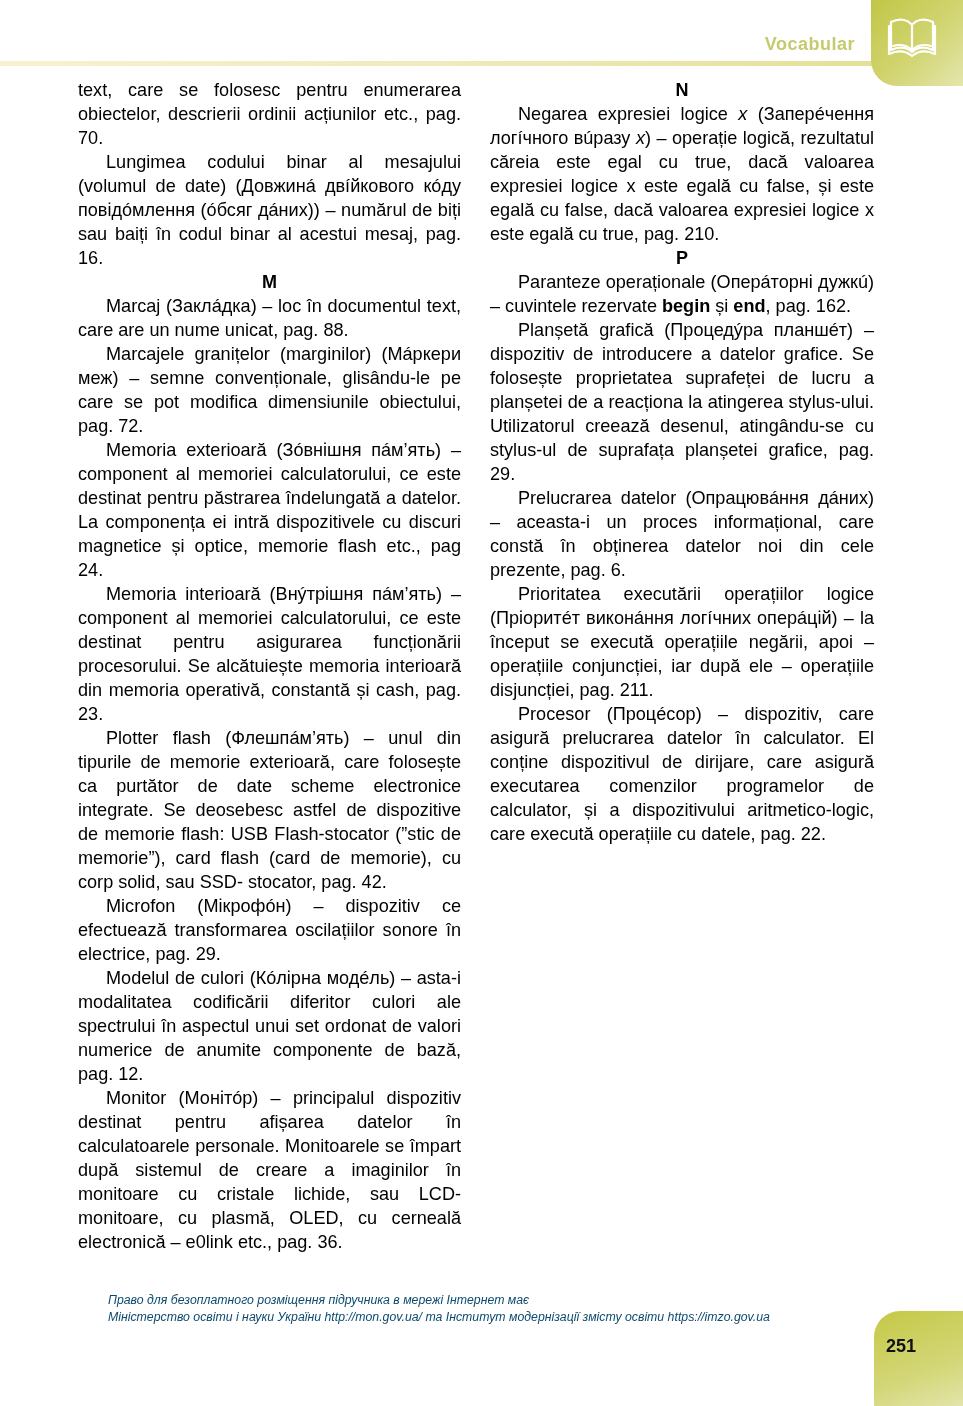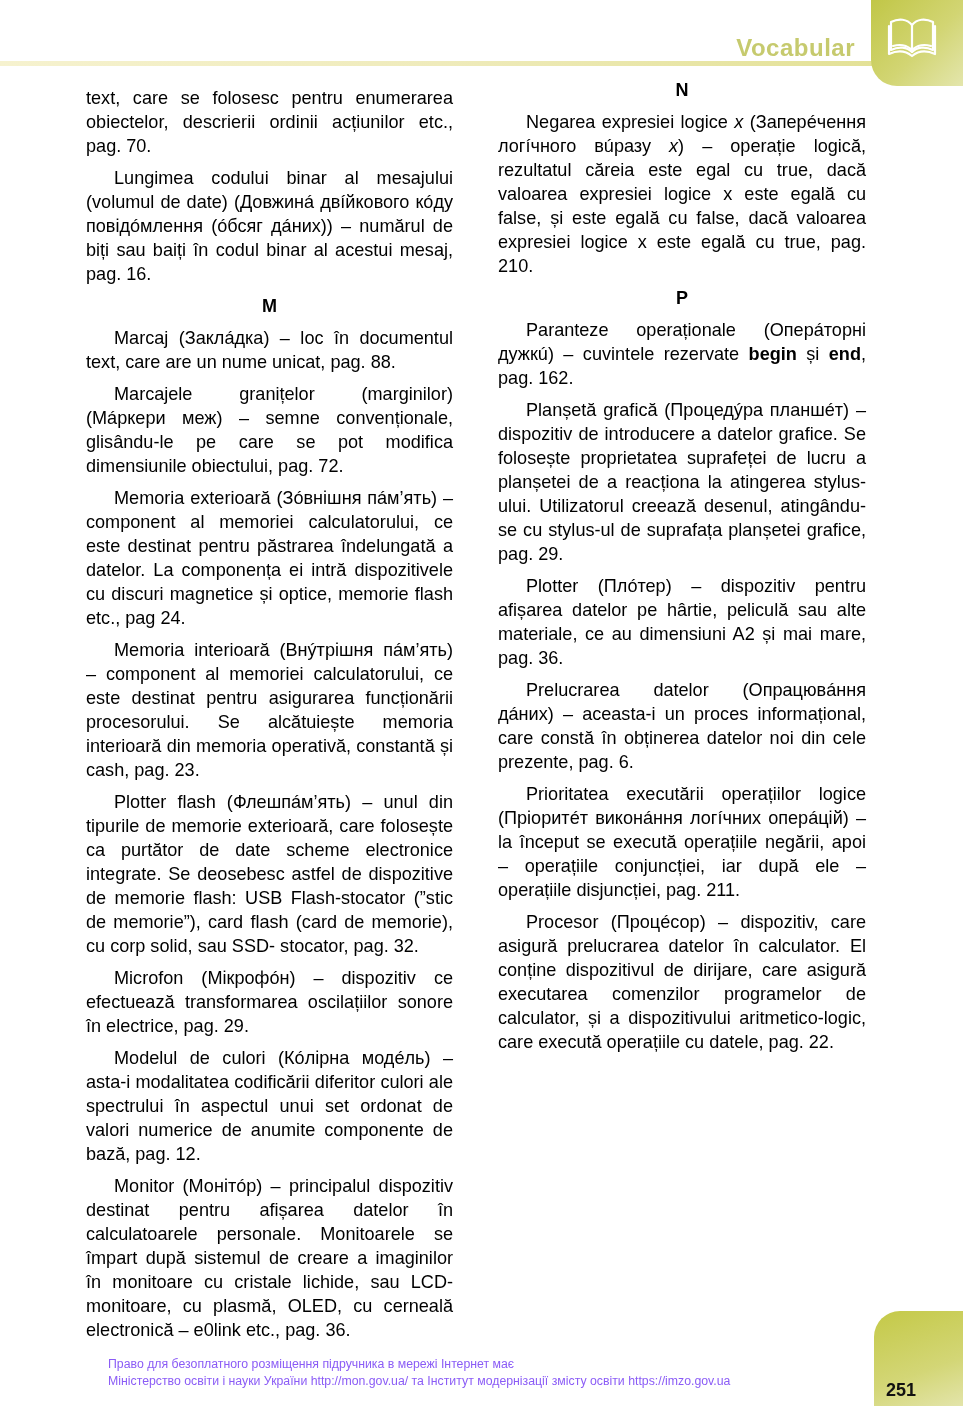--- a/index.html
+++ b/index.html
@@ -8,56 +8,57 @@
       background: #ffffff; color: #000;
       font-family: "Liberation Sans", sans-serif;
     }
     .header-line {
       position: absolute; left: 0; top: 61px; width: 880px; height: 5px;
       background: linear-gradient(to right, #f6f2cf 0%, #efebbb 50%, #e3e196 100%);
     }
     .header-title {
       position: absolute; right: 108px; top: 34px;
       font-family: "Liberation Sans", sans-serif; font-weight: bold;
-      font-size: 24px; color: #c6ca6e; letter-spacing: 0.5px;
+      font-size: 18px; color: #c6ca6e; letter-spacing: 0.5px;
     }
     .header-tab {
       position: absolute; left: 871px; top: -10px; width: 102px; height: 96px;
       border-radius: 0 0 0 26px;
       background: linear-gradient(135deg, #bfc542 0%, #d2d573 55%, #e6e8b4 100%);
     }
     .header-tab svg { position: absolute; left: 16px; top: 26px; }
     .col {
       position: absolute; top: 78px;
       font-size: 18.1px; line-height: 24px; text-align: justify;
       hyphens: manual;
     }
     .col-left { left: 78px; width: 383px; }
     .col-right { left: 490px; width: 384px; }
     .letter {
       text-align: center; font-weight: bold; font-size: 18px;
       margin: 0; line-height: 24px;
     }
-    .entry { margin: 8px; text-indent: 28px; }
+    .entry { margin: 0; text-indent: 28px; }
     .entry.cont { text-indent: 0; }
     .term { font-weight: normal; }
     .term i { font-style: italic; }
     .footer-text {
-      position: absolute; left: 108px; top: 1356px;
-      font-size: 12.3px; line-height: 17px; color: #8b5cf6;
+      position: absolute; left: 108px; top: 1292px;
+      font-size: 12.3px; line-height: 17px; color: #0c4a6e;
       font-family: "Liberation Sans", sans-serif;
+      font-style: italic;
     }
     .page-tab {
       position: absolute; left: 874px; top: 1311px; width: 100px; height: 106px;
       border-radius: 26px 0 0 0;
       background: linear-gradient(160deg, #c4c947 0%, #d3d676 55%, #e8e9bb 100%);
     }
     .page-number {
       position: absolute; left: 886px; top: 1336px;
-      font-weight: bold; font-size: 18px; color: #111; margin-top: 44px;
+      font-weight: bold; font-size: 18px; color: #111;
     }
   </style>
 </head>
 <body>
 
 <div class="header-line"></div>
 <div class="header-title">Vocabular</div>
 <div class="header-tab">
   <svg width="50" height="44" viewBox="0 0 50 44" fill="none" stroke="#ffffff" stroke-width="2.2" stroke-linejoin="round" stroke-linecap="round">
     <path d="M4 6 C12 2, 20 3, 25 9 C30 3, 38 2, 46 6 L46 34 C38 30, 30 31, 25 36 C20 31, 12 30, 4 34 Z"></path>
@@ -69,34 +70,33 @@
 
 <div class="col col-left">
   <p class="entry cont">text, care se folosesc pentru enumerarea obiectelor, descrierii ordinii acțiunilor etc., pag. 70.</p>
   <p class="entry"><span class="term">Lungimea codului binar al mesajului (volumul de date) (Довжинá двíйкового кóду повідóмлення (óбсяг дáних))</span><span> – numărul de biți sau baiți în codul binar al acestui mesaj, pag. 16.</span></p>
 
   <p class="letter">M</p>
   <p class="entry"><span class="term">Marcaj (Заклáдка)</span><span> – loc în documentul text, care are un nume unicat, pag. 88.</span></p>
   <p class="entry"><span class="term">Marcajele granițelor (marginilor) (Мáркери меж)</span><span> – semne convenționale, glisându-le pe care se pot modifica dimensiunile obiectului, pag. 72.</span></p>
   <p class="entry"><span class="term">Memoria exterioară (Зóвнішня пáм’ять)</span><span> – component al memoriei calculatorului, ce este destinat pentru păstrarea îndelungată a datelor. La componența ei intră dispozitivele cu discuri magnetice și optice, memorie flash etc., pag 24.</span></p>
   <p class="entry"><span class="term">Memoria interioară (Внýтрішня пáм’ять)</span><span> – component al memoriei calculatorului, ce este destinat pentru asigurarea funcționării procesorului. Se alcătuiește memoria interioară din memoria operativă, constantă și cash, pag. 23.</span></p>
-  <p class="entry"><span class="term">Plotter flash (Флешпáм’ять)</span><span> – unul din tipurile de memorie exterioară, care folosește ca purtător de date scheme electronice integrate. Se deosebesc astfel de dispozitive de memorie flash: USB Flash-stocator (”stic de memorie”), card flash (card de memorie), cu corp solid, sau SSD- stocator, pag. 32.</span></p>
+  <p class="entry"><span class="term">Plotter flash (Флешпáм’ять)</span><span> – unul din tipurile de memorie exterioară, care folosește ca purtător de date scheme electronice integrate. Se deosebesc astfel de dispozitive de memorie flash: USB Flash-stocator (”stic de memorie”), card flash (card de memorie), cu corp solid, sau SSD- stocator, pag. 42.</span></p>
   <p class="entry"><span class="term">Microfon (Мікрофóн)</span><span> – dispozitiv ce efectuează transformarea oscilațiilor sonore în electrice, pag. 29.</span></p>
   <p class="entry"><span class="term">Modelul de culori (Кóлірна модéль)</span><span> – asta-i modalitatea codificării diferitor culori ale spectrului în aspectul unui set ordonat de valori numerice de anumite componente de bază, pag. 12.</span></p>
   <p class="entry"><span class="term">Monitor (Монітóр)</span><span> – principalul dispozitiv destinat pentru afișarea datelor în calculatoarele personale. Monitoarele se împart după sistemul de creare a imaginilor în monitoare cu cristale lichide, sau LCD-monitoare, cu plasmă, OLED, cu cerneală electronică – e0link etc., pag. 36.</span></p>
 </div>
 
 <div class="col col-right">
   <p class="letter">N</p>
   <p class="entry"><span class="term"><span>Negarea expresiei logice </span><i>x</i><span> (Заперéчення логíчного вúразу </span><i>x</i><span>)</span></span><span> – operație logică, rezultatul căreia este egal cu true, dacă valoarea expresiei logice x este egală cu false, și este egală cu false, dacă valoarea expresiei logice x este egală cu true, pag. 210.</span></p>
 
   <p class="letter">P</p>
   <p class="entry"><span class="term">Paranteze operaționale (Оперáторні дужкú)</span><span> – cuvintele rezervate </span><b>begin</b><span> și </span><b>end</b><span>, pag. 162.</span></p>
   <p class="entry"><span class="term">Planșetă grafică (Процедýра планшéт)</span><span> – dispozitiv de introducere a datelor grafice. Se folosește proprietatea suprafeței de lucru a planșetei de a reacționa la atingerea stylus-ului. Utilizatorul creează desenul, atingându-se cu stylus-ul de suprafața planșetei grafice, pag. 29.</span></p>
-  <p class="entry"><span class="term">Plotter (Плóтер)</span><span> – dispozitiv pentru afișarea datelor pe hârtie, peliculă sau alte materiale, ce au dimensiuni A2 și mai mare, pag. 36.</span></p>
   <p class="entry"><span class="term">Prelucrarea datelor (Опрацювáння дáних)</span><span> – aceasta-i un proces informațional, care constă în obținerea datelor noi din cele prezente, pag. 6.</span></p>
   <p class="entry"><span class="term">Prioritatea executării operațiilor logice (Пріоритéт виконáння логíчних оперáцій)</span><span> – la început se execută operațiile negării, apoi – operațiile conjuncției, iar după ele – operațiile disjuncției, pag. 211.</span></p>
   <p class="entry"><span class="term">Procesor (Процéсор)</span><span> – dispozitiv, care asigură prelucrarea datelor în calculator. El conține dispozitivul de dirijare, care asigură executarea comenzilor programelor de calculator, și a dispozitivului aritmetico-logic, care execută operațiile cu datele, pag. 22.</span></p>
 </div>
 
 <div class="footer-text">
   <div>Право для безоплатного розміщення підручника в мережі Інтернет має</div>
   <div>Міністерство освіти і науки України http://mon.gov.ua/ та Інститут модернізації змісту освіти https://imzo.gov.ua</div>
 </div>
 

